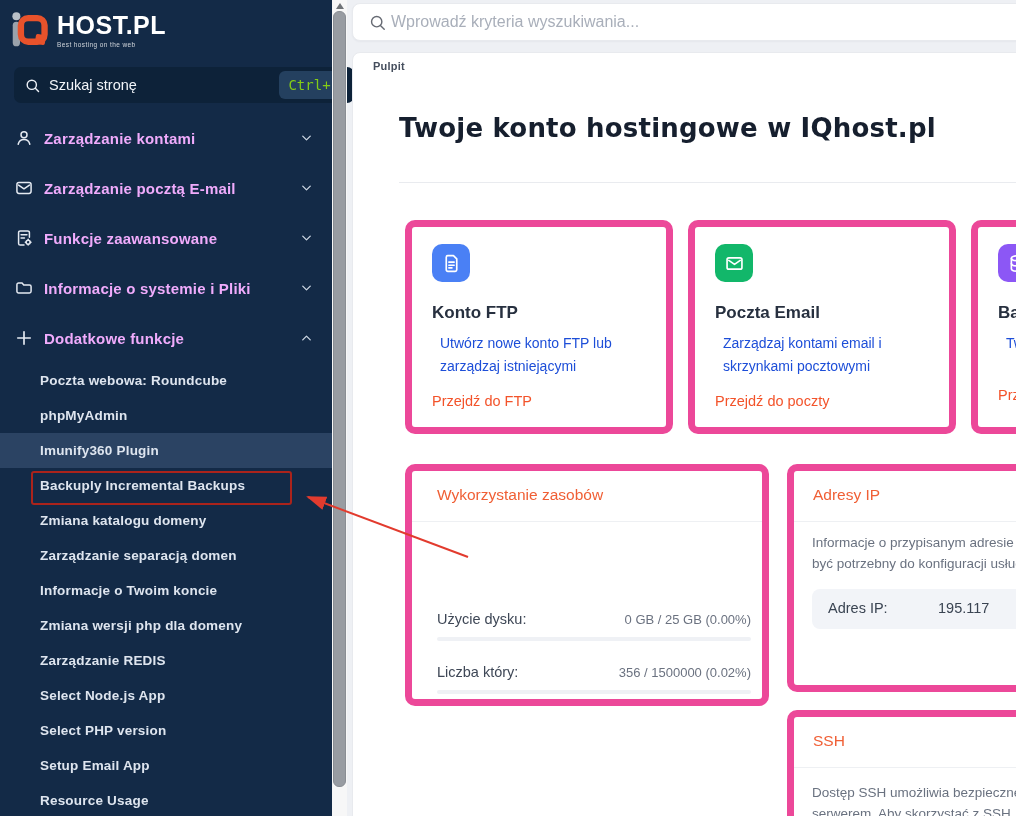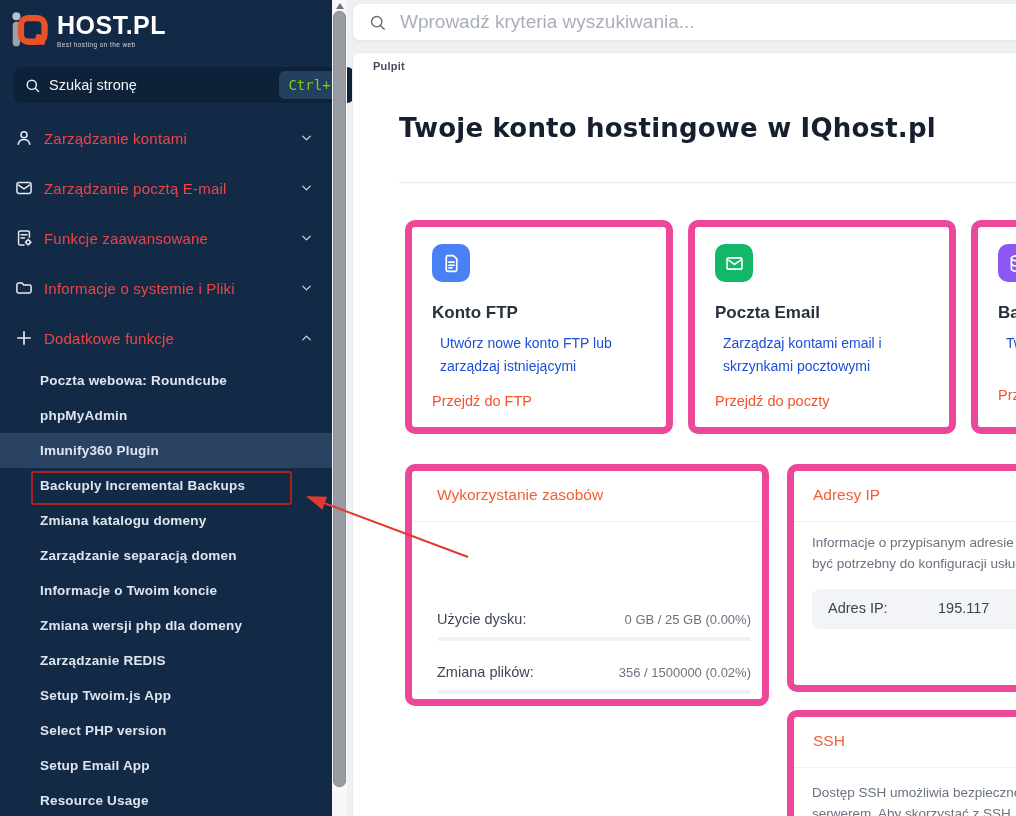--- a/index.html
+++ b/index.html
@@ -18,41 +18,41 @@
   .side-search { position:absolute; left:14px; top:67px; width:340px; height:36px; background:#0D2239; border-radius:7px; display:flex; align-items:center; }
   .side-search .mag { margin-left:10px; flex:0 0 auto; }
   .side-search input { background:transparent; border:none; outline:none; color:#FFFFFF; font-size:14.5px; margin-left:8px; width:160px; font-family:inherit; }
   .side-search input::placeholder { color:#F2F5F9; opacity:1; }
   .kbd { position:absolute; right:7px; top:4px; height:28px; background:#24405F; border-radius:6px; color:#84cc16; font-family:"DejaVu Sans Mono",monospace; font-size:14px; display:flex; align-items:center; padding:0 9px; }
   .kbd .key-j { font-size:9px; margin-left:2px; transform:translateY(-3px); }
 
   .menu { position:absolute; left:0; top:113px; width:332px; }
   .menu-item { height:50px; display:flex; align-items:center; cursor:pointer; position:relative; }
   .menu-item .mi-icon { width:20px; height:20px; margin-left:14px; flex:0 0 auto; }
-  .menu-item .mi-label { color:#ef4444; font-size:15px; font-weight:400; margin-left:10px; letter-spacing:0.2px; }
+  .menu-item .mi-label { color:#f0abfc; font-size:15px; font-weight:700; margin-left:10px; letter-spacing:0.2px; }
   .menu-item .chev { position:absolute; right:18px; top:50%; transform:translateY(-50%); }
   .menu-item .chev.up { transform:translateY(-50%) rotate(180deg); }
 
   .submenu { position:absolute; left:0; top:363px; width:332px; }
   .submenu-item { height:35px; display:flex; align-items:center; padding-left:40px; color:#DEE5EF; font-size:13.5px; font-weight:600; letter-spacing:0.2px; cursor:pointer; }
   .submenu-item.active { background:#2B4363; }
 
   
   .annot-box { position:absolute; left:31px; top:471px; width:261px; height:34px; border:2px solid #AB231B; border-radius:3px; z-index:5; pointer-events:none; }
   .annot-arrow { position:absolute; left:0; top:0; z-index:6; pointer-events:none; }
 
   
   .scrollbar { position:absolute; left:332px; top:0; width:15px; height:816px; background:#F7F7F7; z-index:2; }
   .sb-up { position:absolute; left:3.5px; top:3px; width:0; height:0; border-left:4px solid transparent; border-right:4px solid transparent; border-bottom:6px solid #6F7377; }
   .sb-thumb { position:absolute; left:1px; top:11px; width:13px; height:776px; background:#989CA2; border-radius:6px; border:1px solid #8A8E94; }
 
   
   .topbar-search { position:absolute; left:352px; top:3px; width:672px; height:38px; background:#FFFFFF; border:1px solid #E8EAEE; border-radius:8px; display:flex; align-items:center; z-index:3; box-shadow:0 1px 2px rgba(16,24,40,0.04); }
   .topbar-search .mag { margin-left:15px; flex:0 0 auto; }
-  .topbar-search input { border:none; outline:none; background:transparent; font-size:19px; color:#30363F; margin-left:13px; width:560px; font-family:inherit; }
+  .topbar-search input { border:none; outline:none; background:transparent; font-size:16px; color:#30363F; margin-left:4px; width:560px; font-family:inherit; }
   .topbar-search input::placeholder { color:#A9AFBA; opacity:1; }
 
   .content-card { position:absolute; left:352px; top:52px; width:672px; height:772px; background:#FFFFFF; border:1px solid #E8EAEE; border-radius:8px; z-index:3; }
   .breadcrumb { position:absolute; left:20px; top:7px; font-size:11px; font-weight:700; color:#454E5D; letter-spacing:0.2px; cursor:pointer; }
   .page-title { position:absolute; left:46px; top:60px; font-family:"DejaVu Sans","Liberation Sans",sans-serif; font-size:26px; font-weight:800; color:#161F2E; letter-spacing:0.2px; }
   .title-divider { position:absolute; left:46px; right:0; top:129px; height:0; border-top:1px solid #E9EBEF; }
 
   .card { position:absolute; background:#FFFFFF; border:7px solid #ec4899; border-radius:10px; }
 
   
@@ -174,21 +174,21 @@
     <nav class="submenu">
       <div class="submenu-item">Poczta webowa: Roundcube</div>
       <div class="submenu-item">phpMyAdmin</div>
       <div class="submenu-item active">Imunify360 Plugin</div>
       <div class="submenu-item">Backuply Incremental Backups</div>
       <div class="submenu-item">Zmiana katalogu domeny</div>
       <div class="submenu-item">Zarządzanie separacją domen</div>
       <div class="submenu-item">Informacje o Twoim koncie</div>
       <div class="submenu-item">Zmiana wersji php dla domeny</div>
       <div class="submenu-item">Zarządzanie REDIS</div>
-      <div class="submenu-item">Setup Twoim.js App</div>
+      <div class="submenu-item">Select Node.js App</div>
       <div class="submenu-item">Select PHP version</div>
       <div class="submenu-item">Setup Email App</div>
       <div class="submenu-item">Resource Usage</div>
     </nav>
   </aside>
 
   <div class="annot-box"></div>
   <svg class="annot-arrow" width="1016" height="816" viewBox="0 0 1016 816">
     <defs>
       <marker id="ah" markerWidth="12" markerHeight="10" refX="9" refY="3.5" orient="auto">
@@ -257,21 +257,21 @@
 
     <section class="card icard res-card">
       <div class="ic-title">Wykorzystanie zasobów</div>
       <div class="ic-divider"></div>
       <div class="res-row" style="top:140px;">
         <span class="rr-label">Użycie dysku:</span>
         <span class="rr-value">0 GB / 25 GB (0.00%)</span>
       </div>
       <div class="res-bar" style="top:166px;"></div>
       <div class="res-row" style="top:193px;">
-        <span class="rr-label">Zmiana plików:</span>
+        <span class="rr-label">Liczba który:</span>
         <span class="rr-value">356 / 1500000 (0.02%)</span>
       </div>
       <div class="res-bar" style="top:219px;"></div>
     </section>
 
     <section class="card icard narrowpad ip-card">
       <div class="ic-title">Adresy IP</div>
       <div class="ic-divider"></div>
       <div class="info-line" style="top:64px;">Informacje o przypisanym adresie IP, który może</div>
       <div class="info-line" style="top:85px;">być potrzebny do konfiguracji usług zewnętrznych.</div>

